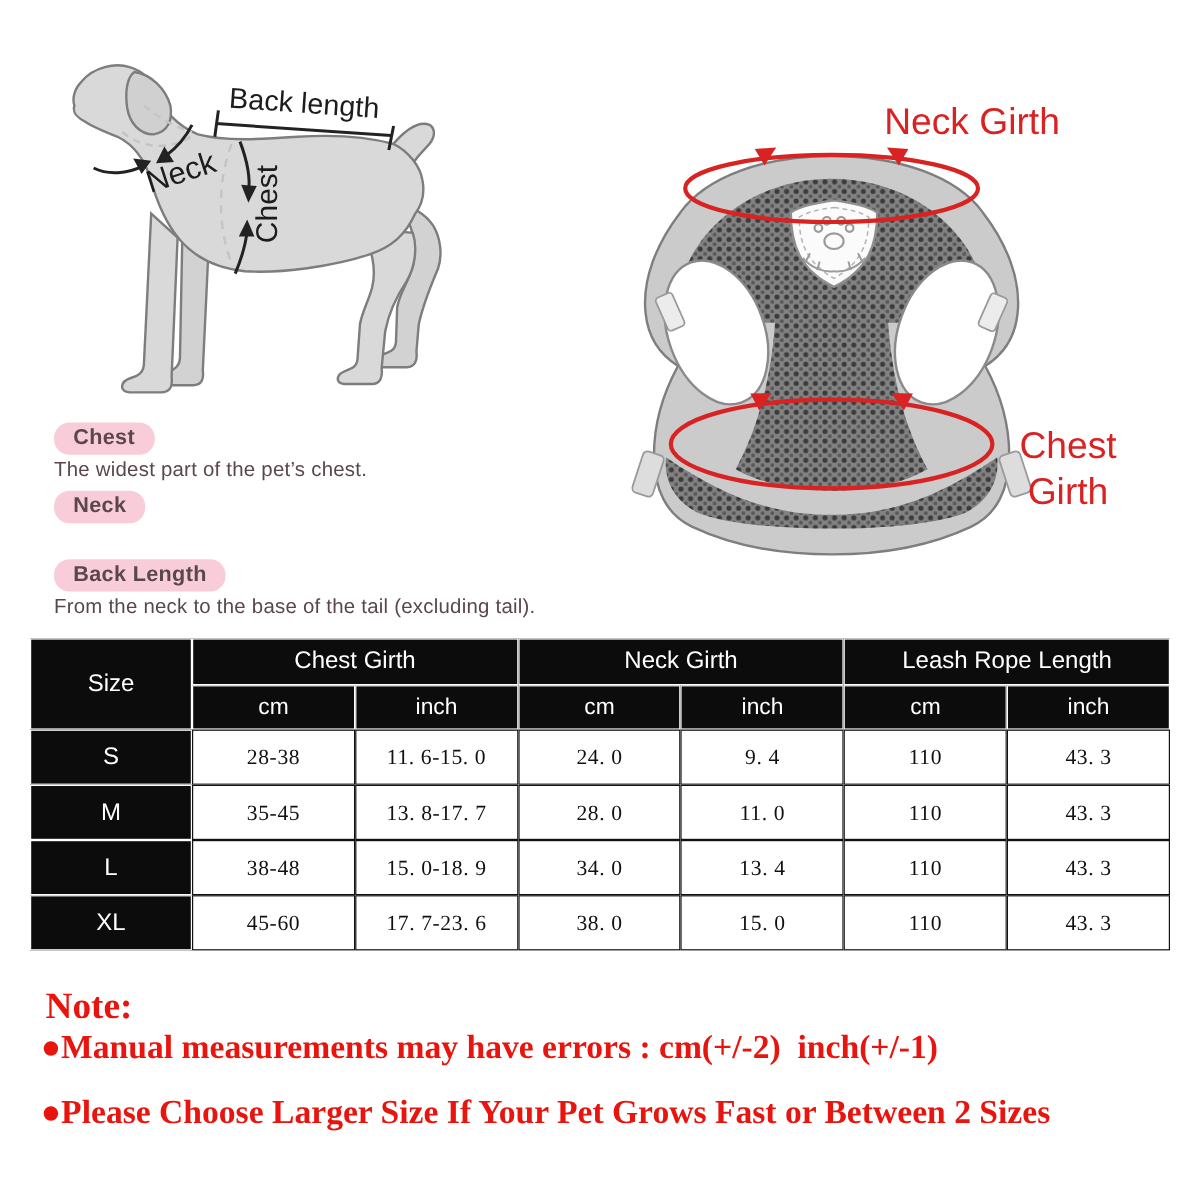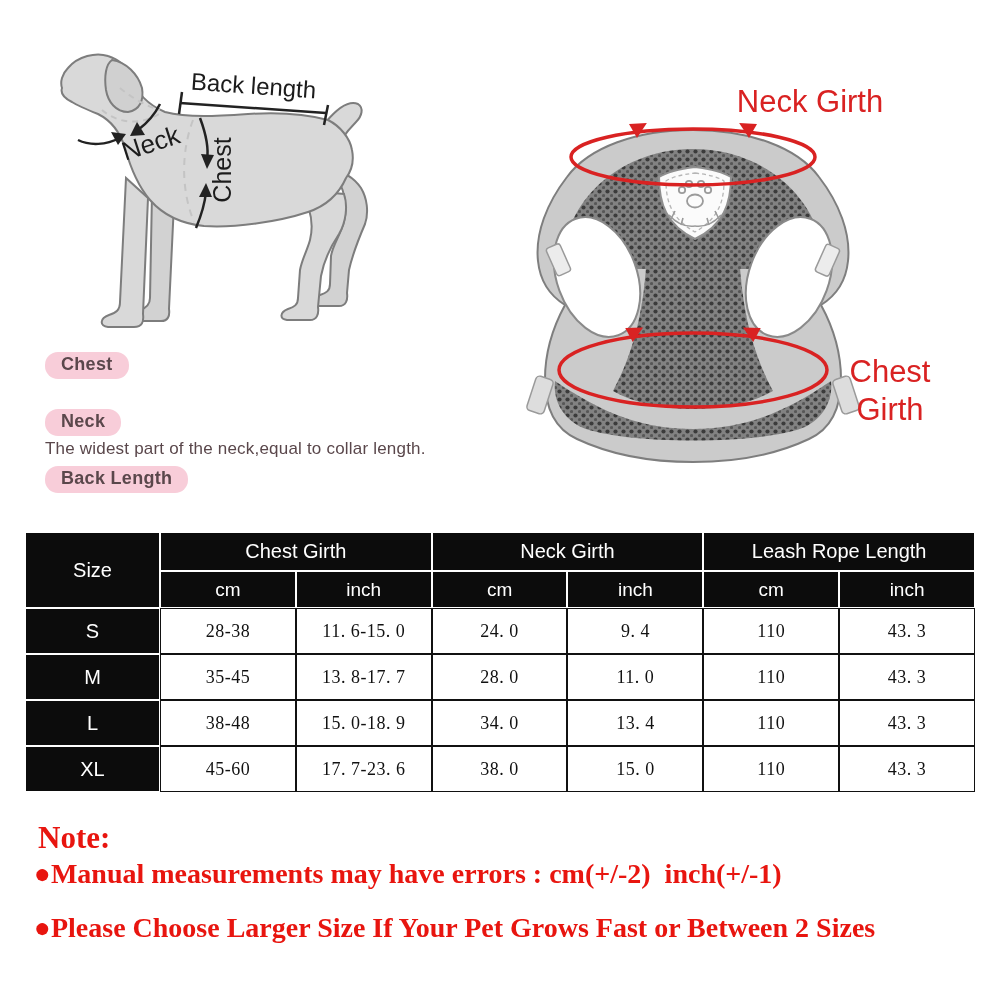--- a/index.html
+++ b/index.html
@@ -149,27 +149,28 @@
       <path d="M 0,-8 L 16,0 L 0,8 Z" transform="translate(232,250) rotate(208)" stroke="none"></path>
     </g>
 
     <text x="285" y="27" text-anchor="middle" font-size="31" fill="#d92222" font-family="Liberation Sans, sans-serif">Neck Girth</text>
     <text x="365" y="297" text-anchor="middle" font-size="31" fill="#d92222" font-family="Liberation Sans, sans-serif">Chest</text>
     <text x="365" y="335" text-anchor="middle" font-size="31" fill="#d92222" font-family="Liberation Sans, sans-serif">Girth</text>
   </svg>
 
   <div class="def-item" style="top:352px">
     <span class="pill">Chest</span>
+    <div class="def-desc">The widest part of the pet’s chest.</div>
   </div>
   <div class="def-item" style="top:409px">
     <span class="pill">Neck</span>
-    <div class="def-desc">The widest part of the neck,equal to collar length.</div>
   </div>
   <div class="def-item" style="top:466px">
     <span class="pill">Back Length</span>
+    <div class="def-desc">From the neck to the base of the tail (excluding tail).</div>
   </div>
 
   <table class="size-table">
     <colgroup>
       <col style="width:135px">
         <col>
         <col>
         <col>
         <col>
         <col>

